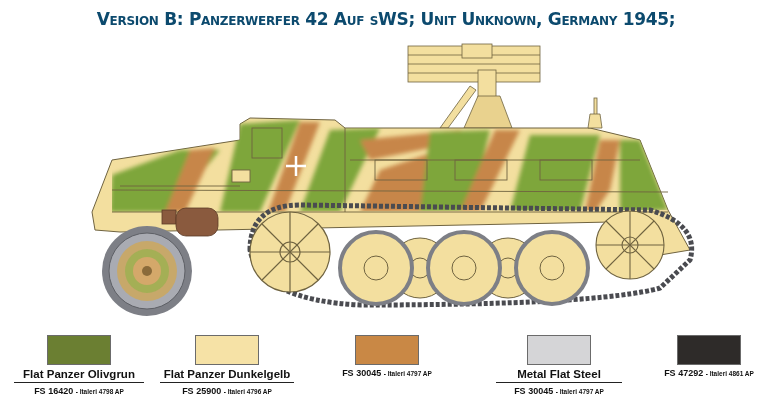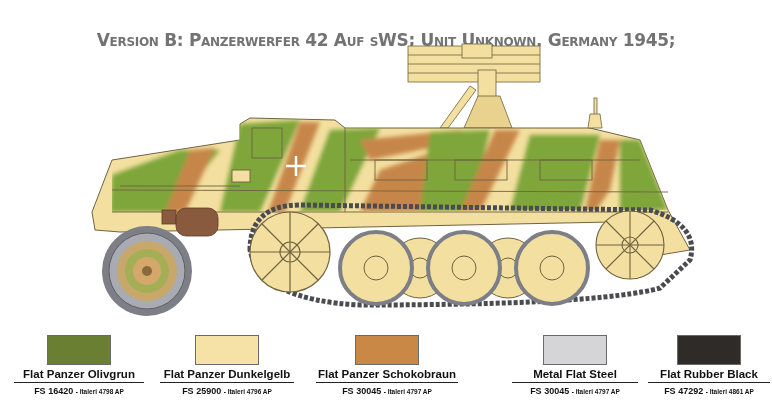--- a/index.html
+++ b/index.html
@@ -1,20 +1,20 @@
 <!DOCTYPE html>
 <html><head>
 <meta charset="utf-8">
 <style>
   html, body { margin: 0; padding: 0; background: #ffffff; }
   body { width: 772px; height: 413px; position: relative; overflow: hidden; font-family: "Liberation Sans", sans-serif; }
   .title {
     position: absolute; top: 9px; left: 0; width: 772px; text-align: center;
     font-family: "DejaVu Sans", sans-serif; font-weight: bold; font-size: 17px;
-    color: #737373; letter-spacing: -0.3px; font-variant: small-caps; margin-top: 21px;
+    color: #0c4a6e; letter-spacing: -0.3px; font-variant: small-caps;
   }
   .illus { position: absolute; left: 0; top: 36px; width: 772px; height: 290px; }
   .swatch-row { position: absolute; left: 0; top: 335px; width: 688px; height: 78px; }
   .swatch { position: absolute; top: 0; text-align: center; }
   .chip { margin: 0 auto; width: 62px; height: 30px; border: 1px solid #6b6b6b; box-sizing: border-box; }
   .name {
     margin-top: 3px; font-family: "Liberation Sans", sans-serif; font-weight: bold; font-size: 11.5px;
     color: #111; white-space: nowrap; padding-bottom: 2px; border-bottom: 1px solid #222;
   }
   .code { margin-top: 3px; font-size: 9px; font-weight: bold; color: #111; white-space: nowrap; }
@@ -140,26 +140,24 @@
     <div class="name">Flat Panzer Olivgrun</div>
     <div class="code"><span>FS 16420</span> <span class="sub">- Italeri 4798 AP</span></div>
   </div>
   <div class="swatch" style="left:160px;width:134px;">
     <div class="chip" style="background:#f6e2a6;width:64px;"></div>
     <div class="name">Flat Panzer Dunkelgelb</div>
     <div class="code"><span>FS 25900</span> <span class="sub">- Italeri 4796 AP</span></div>
   </div>
   <div class="swatch" style="left:316px;width:142px;">
     <div class="chip" style="background:#c98845;width:64px;"></div>
-    <div class="name">Flat Panzer Schokobraun</div>
     <div class="code"><span>FS 30045</span> <span class="sub">- Italeri 4797 AP</span></div>
   </div>
-  <div class="swatch" style="left:512px;width:126px;text-align:center;">
+  <div class="swatch" style="left:496px;width:126px;text-align:center;">
     <div class="chip" style="background:#d5d5d7;width:64px;"></div>
     <div class="name">Metal Flat Steel</div>
     <div class="code"><span>FS 30045</span> <span class="sub">- Italeri 4797 AP</span></div>
   </div>
   <div class="swatch" style="left:648px;width:122px;">
     <div class="chip" style="background:#2e2b29;width:64px;"></div>
-    <div class="name">Flat Rubber Black</div>
     <div class="code"><span>FS 47292</span> <span class="sub">- Italeri 4861 AP</span></div>
   </div>
 </div>
 
 </body></html>

